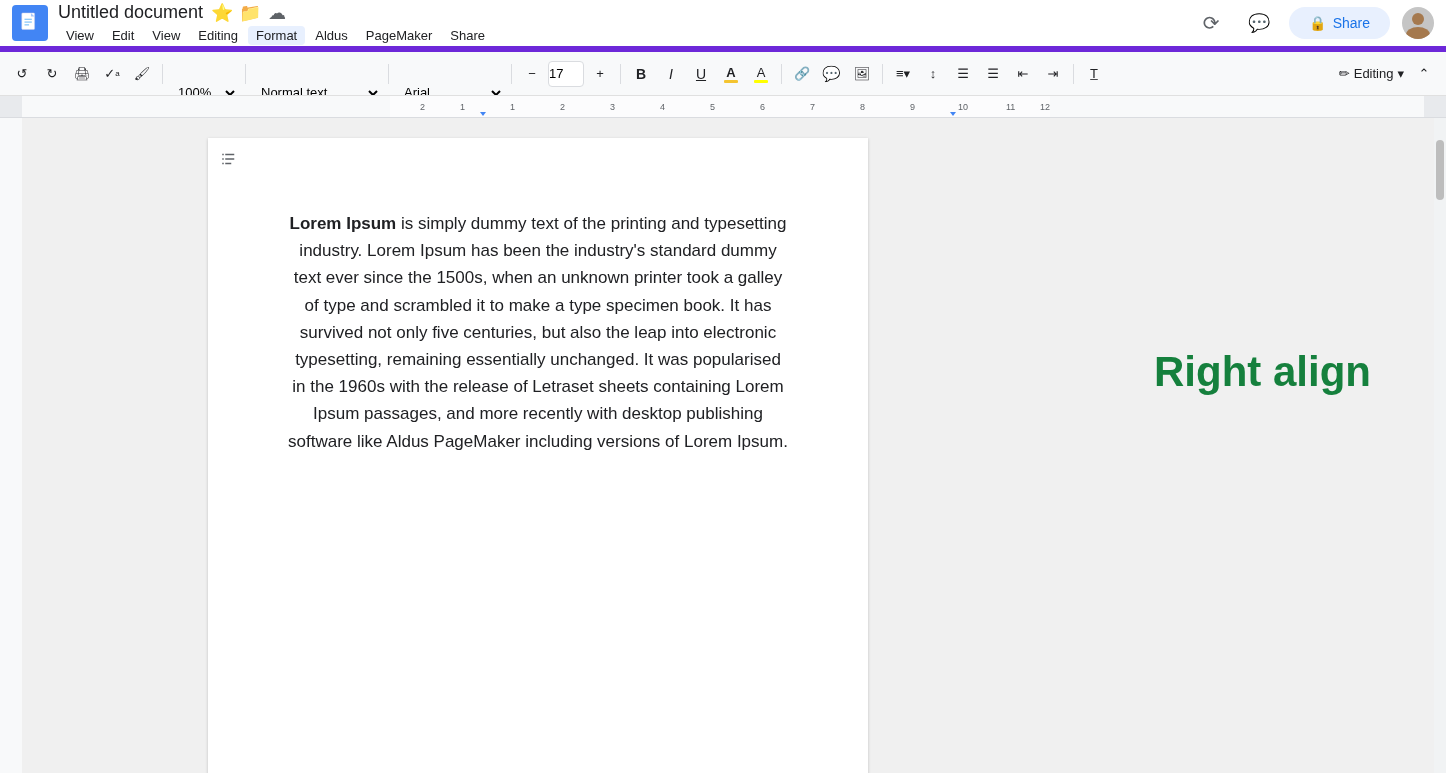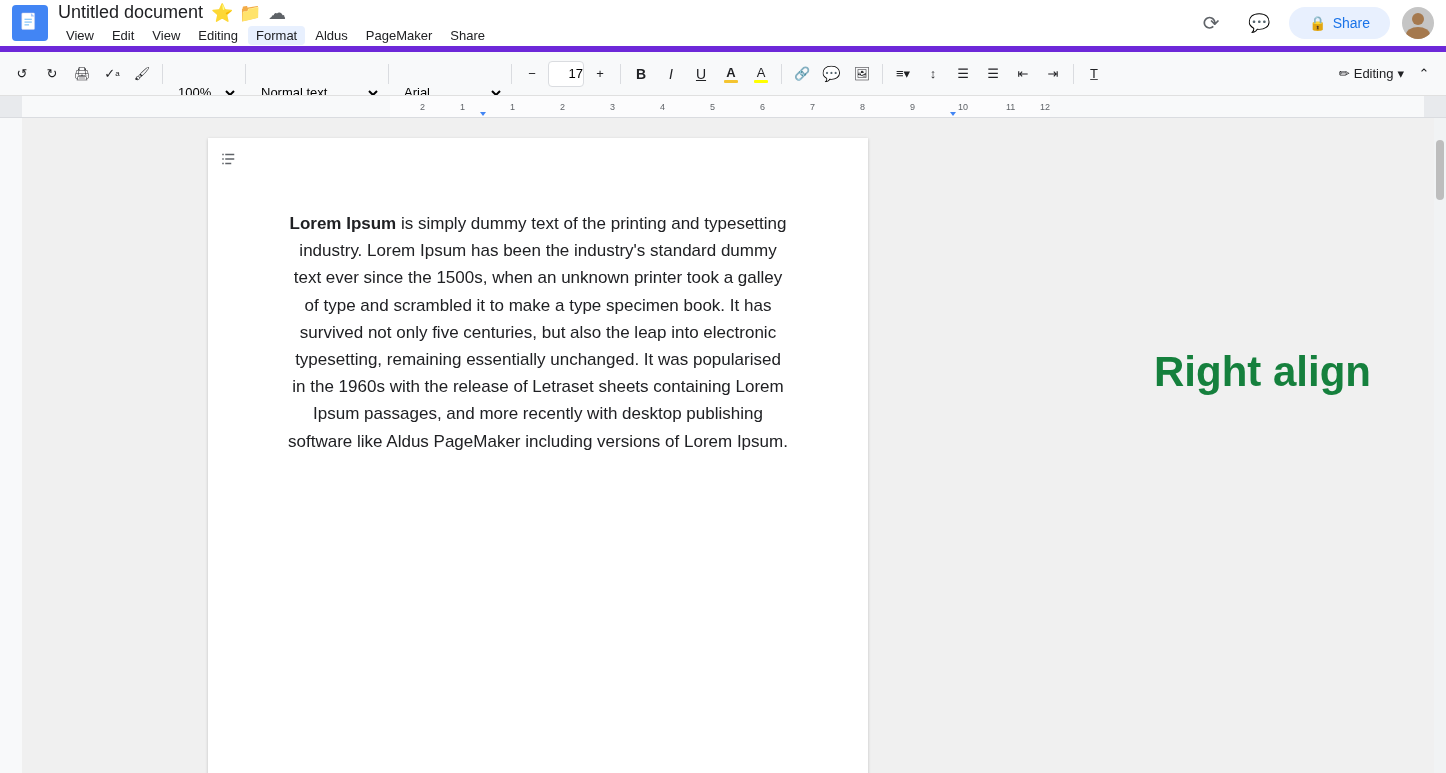--- a/index.html
+++ b/index.html
@@ -86,21 +86,21 @@
     }
     .style-select {
       width: 130px;
     }
     .font-select { width: 110px; }
     .font-size-control {
       display: flex; align-items: center; gap: 2px;
     }
     .font-size-input {
       width: 36px; height: 26px; border: 1px solid #dadce0;
-      border-radius: 4px; text-align: right; font-size: 13px;
+      border-radius: 4px; text-align: left; font-size: 13px;
     }
     .bold-btn { font-weight: bold; font-size: 14px; }
     .italic-btn { font-style: italic; font-size: 14px; }
     .underline-btn { text-decoration: underline; font-size: 14px; }
 
     
     .ruler {
       height: 22px; background: #f8f9fa;
       border-bottom: 1px solid #dadce0;
       position: relative; overflow: hidden;

